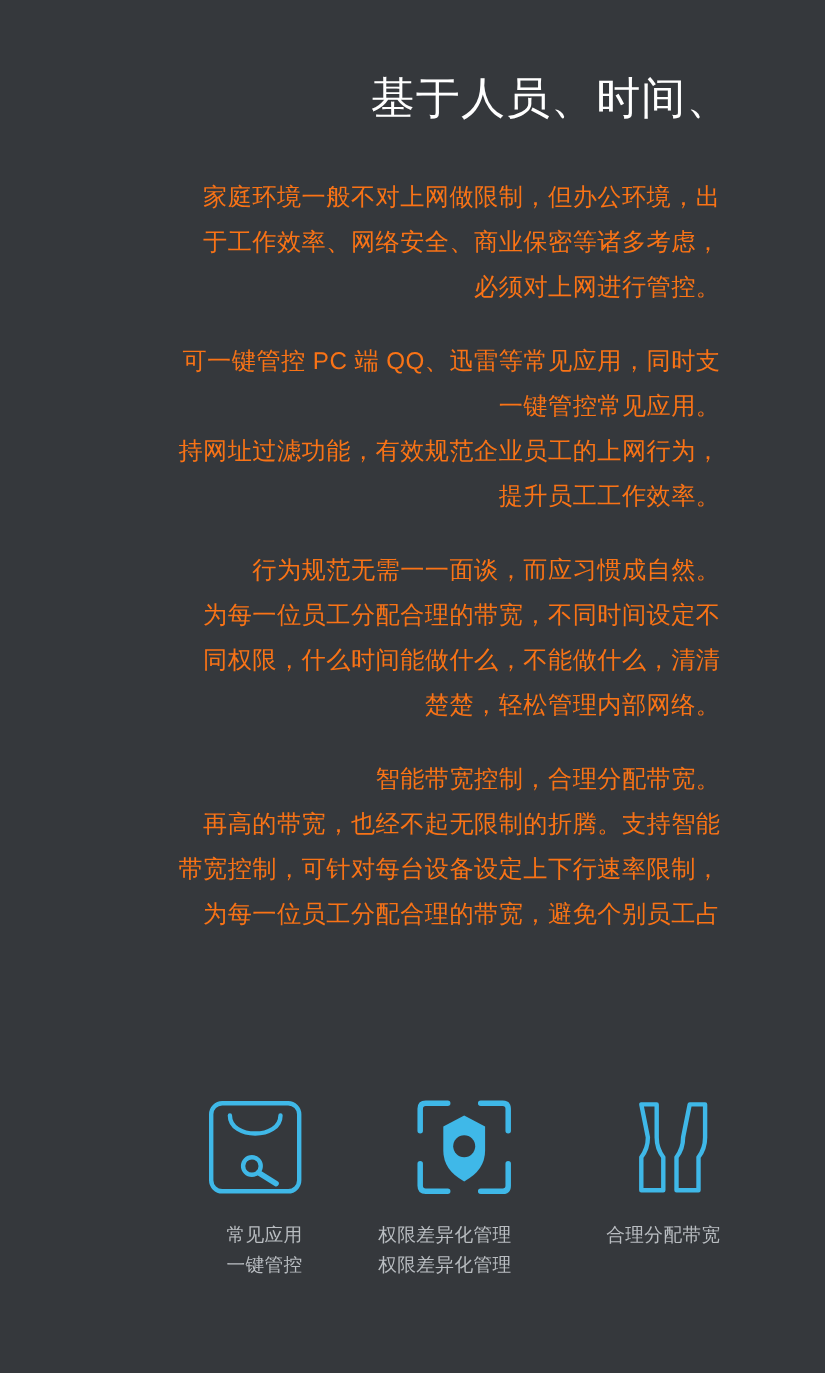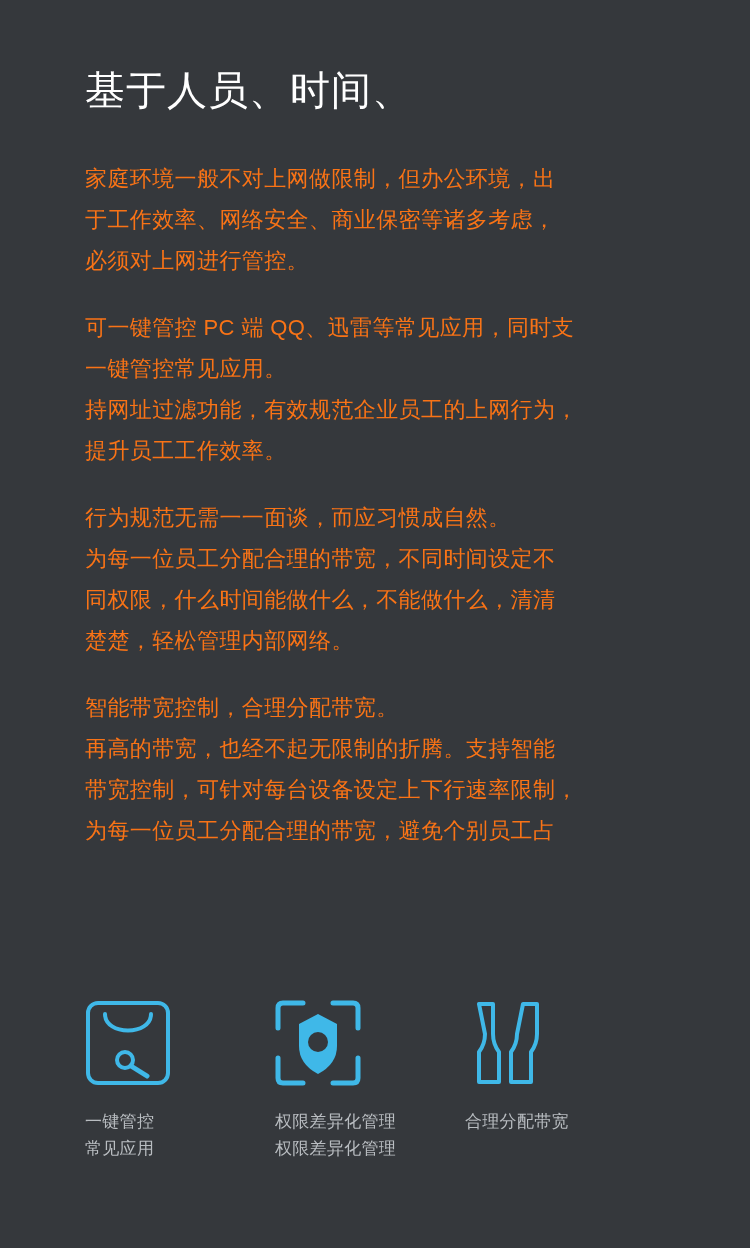--- a/index.html
+++ b/index.html
@@ -12,20 +12,21 @@
     background: #35383c;
     font-family: "Liberation Sans", "DejaVu Sans", sans-serif;
     overflow: hidden;
   }
   .page {
     position: relative;
     width: 750px;
     height: 1248px;
     box-sizing: border-box;
     padding: 62px 85px 0 85px;
+    text-align: right;
   }
   .headline {
     color: #ffffff;
     font-size: 40px;
     line-height: 56px;
     font-weight: normal;
     letter-spacing: 1px;
     margin: 0 0 40px 0;
   }
   .headline .line {
@@ -108,22 +109,22 @@
   <div class="icons">
 
     <div class="icon-block">
       <svg class="icon-art" viewBox="0 0 86 86">
         <rect x="3" y="3" width="80" height="80" rx="10" ry="10" fill="none" stroke="#3fb8e8" stroke-width="4"></rect>
         <path d="M20 14 C20 36, 66 36, 66 14" fill="none" stroke="#3fb8e8" stroke-width="4" stroke-linecap="round"></path>
         <circle cx="40" cy="60" r="8" fill="none" stroke="#3fb8e8" stroke-width="4"></circle>
         <path d="M46 66 L62 76" fill="none" stroke="#3fb8e8" stroke-width="5" stroke-linecap="round"></path>
       </svg>
       <div class="icon-caption">
+        <span class="l">常见应用</span>
         <span class="l">一键管控</span>
-        <span class="l">常见应用</span>
       </div>
     </div>
 
     <div class="icon-block">
       <svg class="icon-art" viewBox="0 0 86 86">
         <path d="M3 28 L3 8 Q3 3 8 3 L28 3" fill="none" stroke="#3fb8e8" stroke-width="5" stroke-linecap="round"></path>
         <path d="M58 3 L78 3 Q83 3 83 8 L83 28" fill="none" stroke="#3fb8e8" stroke-width="5" stroke-linecap="round"></path>
         <path d="M83 58 L83 78 Q83 83 78 83 L58 83" fill="none" stroke="#3fb8e8" stroke-width="5" stroke-linecap="round"></path>
         <path d="M28 83 L8 83 Q3 83 3 78 L3 58" fill="none" stroke="#3fb8e8" stroke-width="5" stroke-linecap="round"></path>
         <path d="M43 14 L62 24 L62 46 Q62 64 43 74 Q24 64 24 46 L24 24 Z" fill="#3fb8e8"></path>

